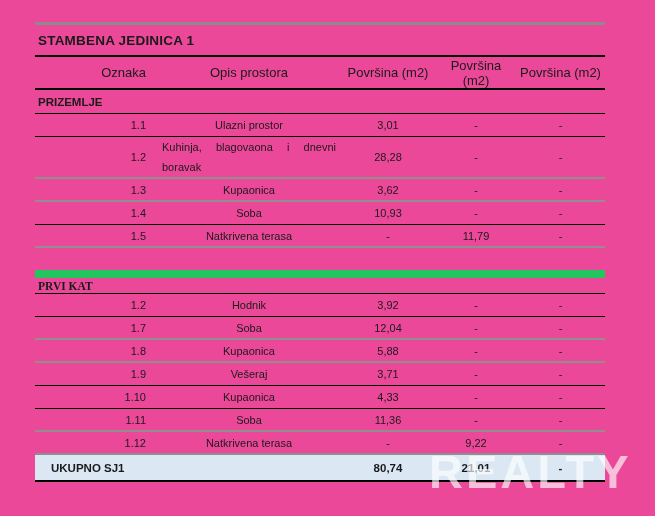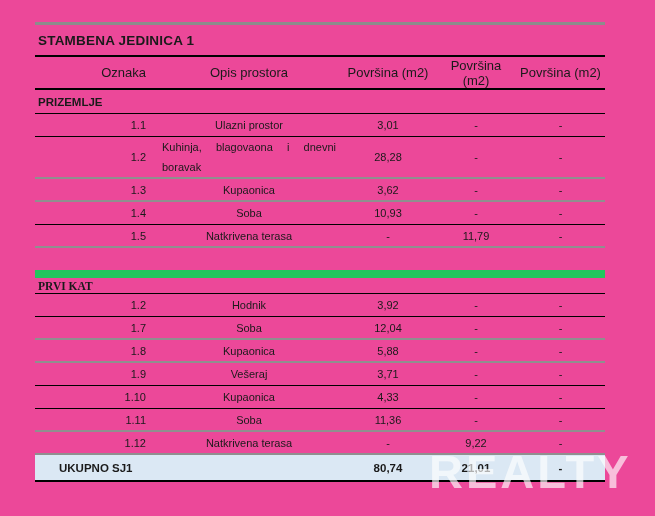--- a/index.html
+++ b/index.html
@@ -57,21 +57,21 @@
   .data-row.gray-divider { border-bottom:2px solid #8f8f8f; }
   .data-row.tall { min-height:40px; }
   .total-row {
     height:27px;
     font-weight:bold;
     font-size:11.5px;
     border-bottom:2px solid #000;
   }
   .total-label {
     grid-column:1 / 4;
-    padding-left:24px;
+    padding-left:16px;
     text-align:left;
   }
   .watermark {
     position:absolute;
     left:407px; top:444px;
     font-size:47px;
     font-weight:bold;
     letter-spacing:3px;
     color:rgba(255,255,255,0.65);
     z-index:5;

